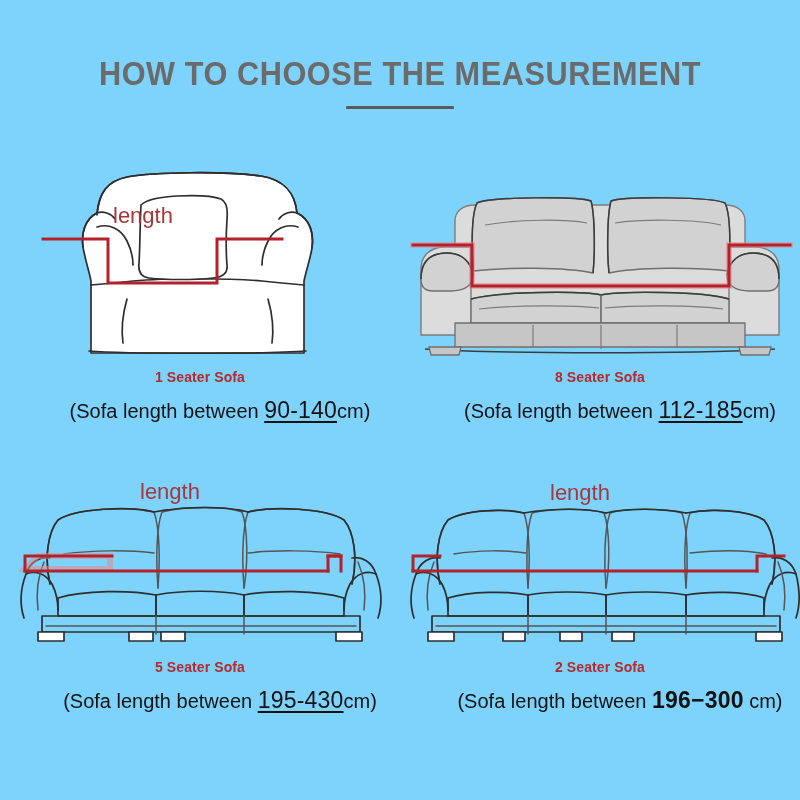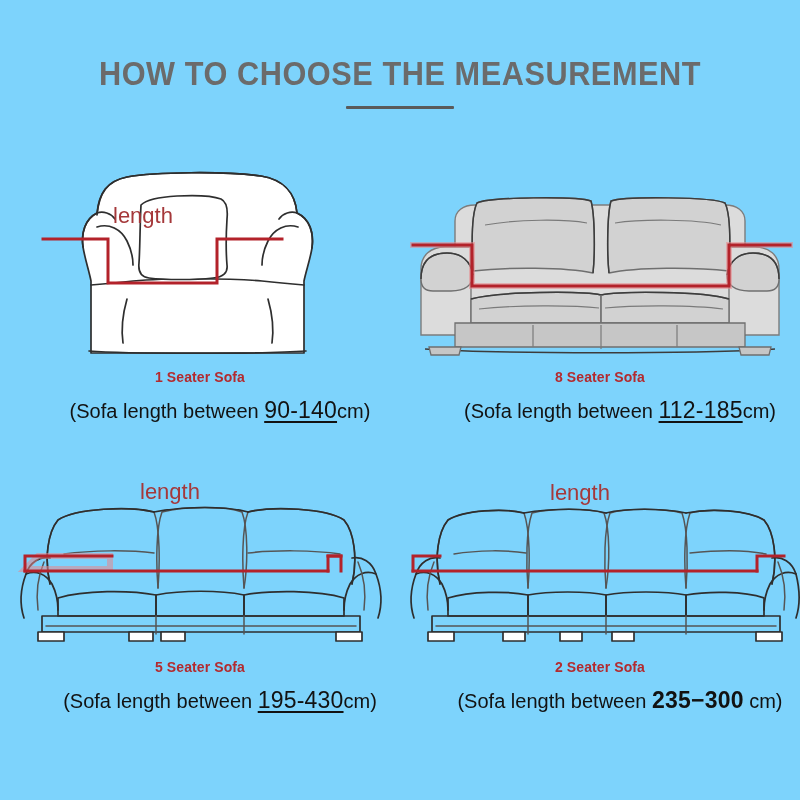--- a/index.html
+++ b/index.html
@@ -356,18 +356,18 @@
         <path class="meas" d="M13 141 L357 141"></path>
         <path class="meas" d="M357 141 L357 126 L384 126"></path>
       </svg>
 
       <svg style="position:absolute; left:0; top:0; width:400px; height:218px; pointer-events:none;" viewBox="0 0 400 218">
         <text class="len-word" x="150" y="70">length</text>
       </svg>
 
       <div class="caption-block">
         <div class="seater-label">2 Seater Sofa</div>
-        <div class="length-note"><span>(Sofa length between </span><span class="range bolded">235−300</span><span class="unit"> cm</span><span>)</span></div>
+        <div class="length-note"><span>(Sofa length between </span><span class="range bolded">196−300</span><span class="unit"> cm</span><span>)</span></div>
       </div>
     </div>
 
   </div>
 </div>
 
 </body></html>

